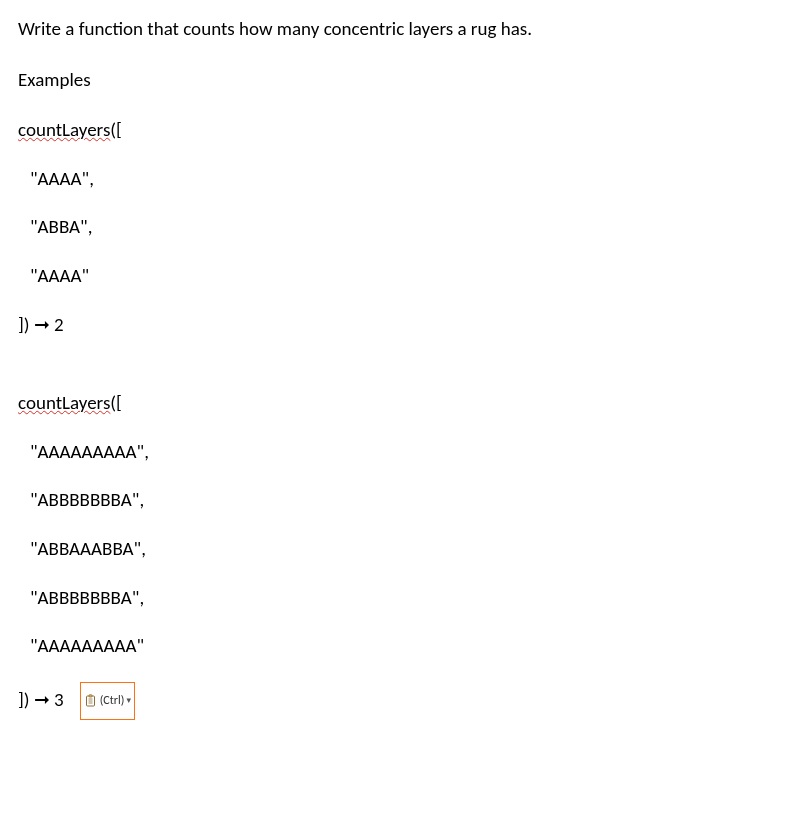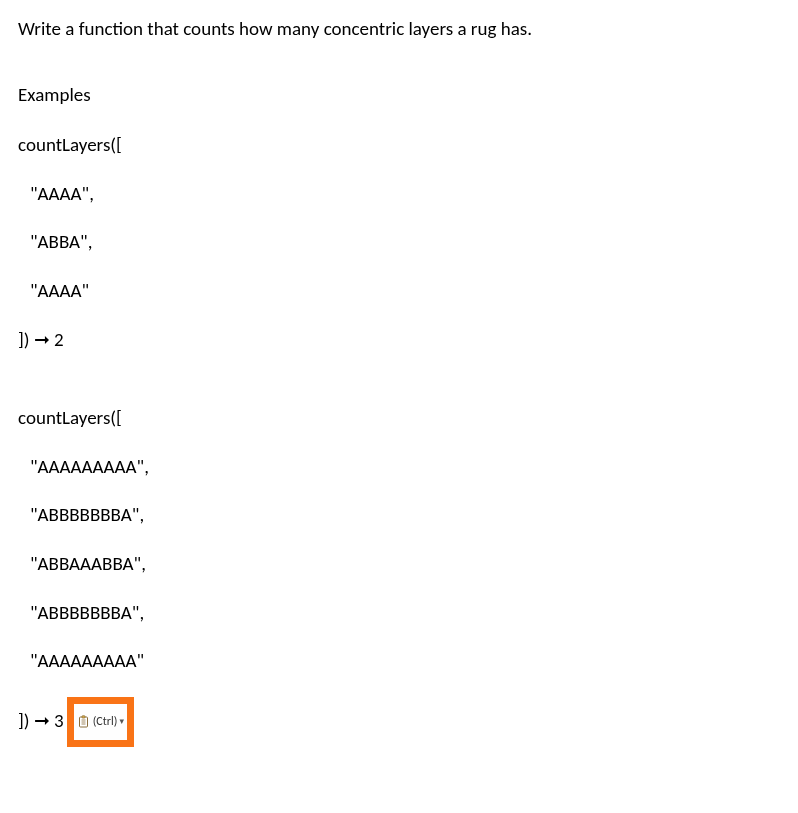--- a/index.html
+++ b/index.html
@@ -10,50 +10,51 @@
     body {
       font-family: Calibri, Arial, sans-serif;
       font-size: 19px;
       color: #000;
       background: #fff;
       padding: 16px 18px;
       width: 798px;
       line-height: 1.4;
     }
     .intro {
-      margin-bottom: 39px;
+      margin-bottom: 24px;
     }
     .examples-heading {
       font-weight: normal;
       margin-bottom: 24px;
     }
     .spellcheck {
+      text-decoration: underline;
       text-decoration-style: wavy;
       text-decoration-color: #d93025;
       text-decoration-thickness: 1.2px;
     }
     .code-line {
       margin-bottom: 22px;
       font-family: Calibri, Arial, sans-serif;
     }
     .arg {
       padding-left: 12px;
       margin-bottom: 22px;
     }
     .gap {
       height: 30px;
     }
     .paste-widget {
       display: inline-flex;
       align-items: center;
-      border: 7px solid #f97316;
+      border: 1px solid #f97316;
       background: #fefefe;
       padding: 18px 3px;
       font-size: 12px;
-      margin-left: 3px;
+      margin-left: 16px;
       vertical-align: middle;
       height: 18px;
       color: #333;
     }
     .paste-icon {
       width: 14px;
       height: 14px;
       margin-right: 2px;
     }
     .paste-icon svg {

